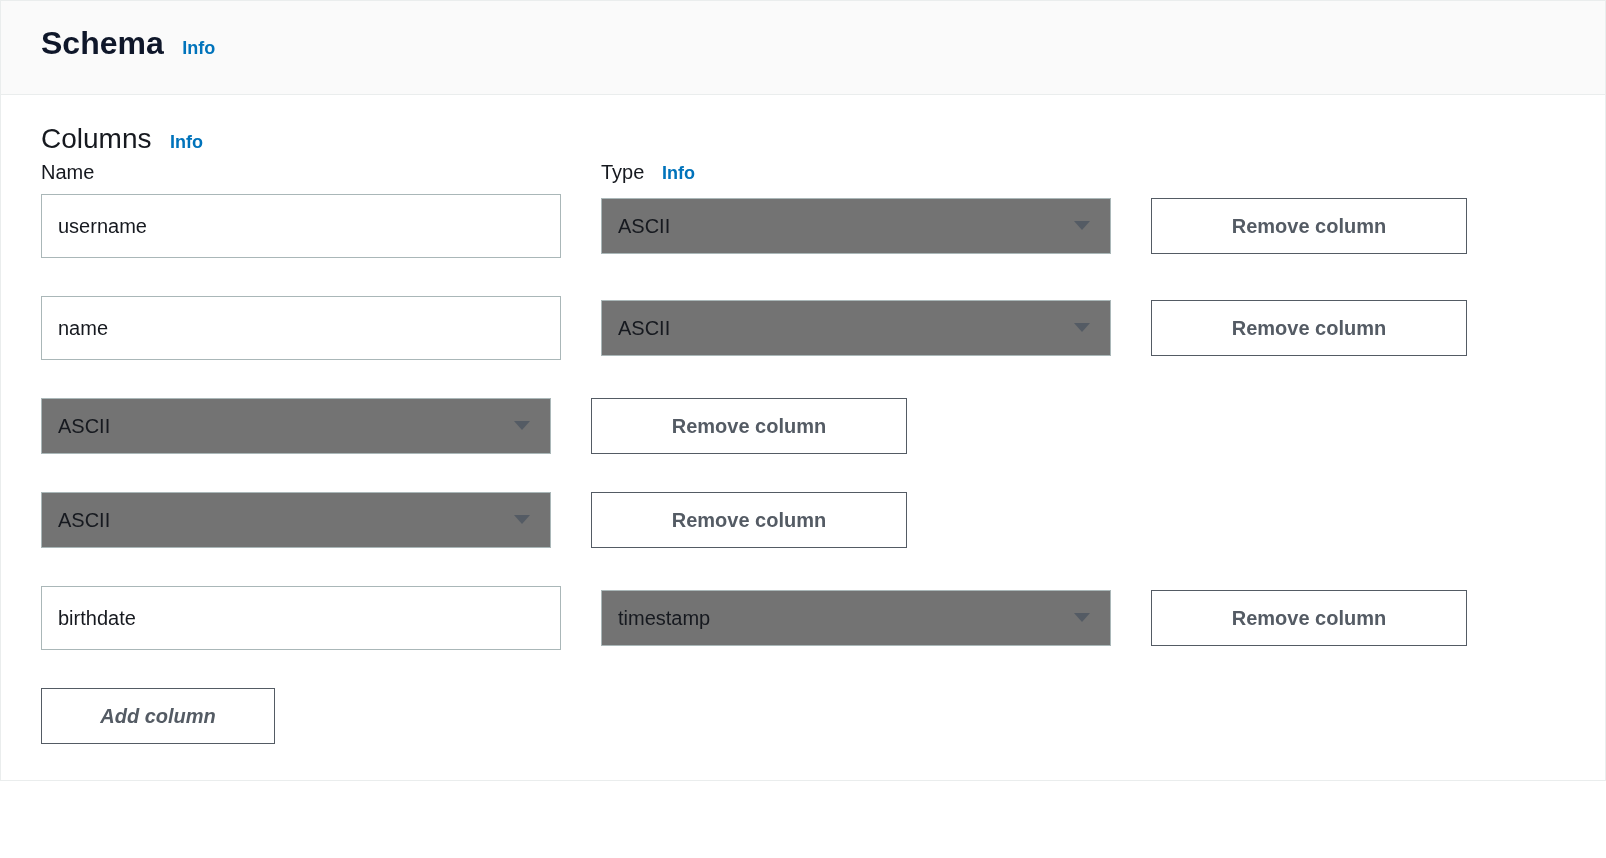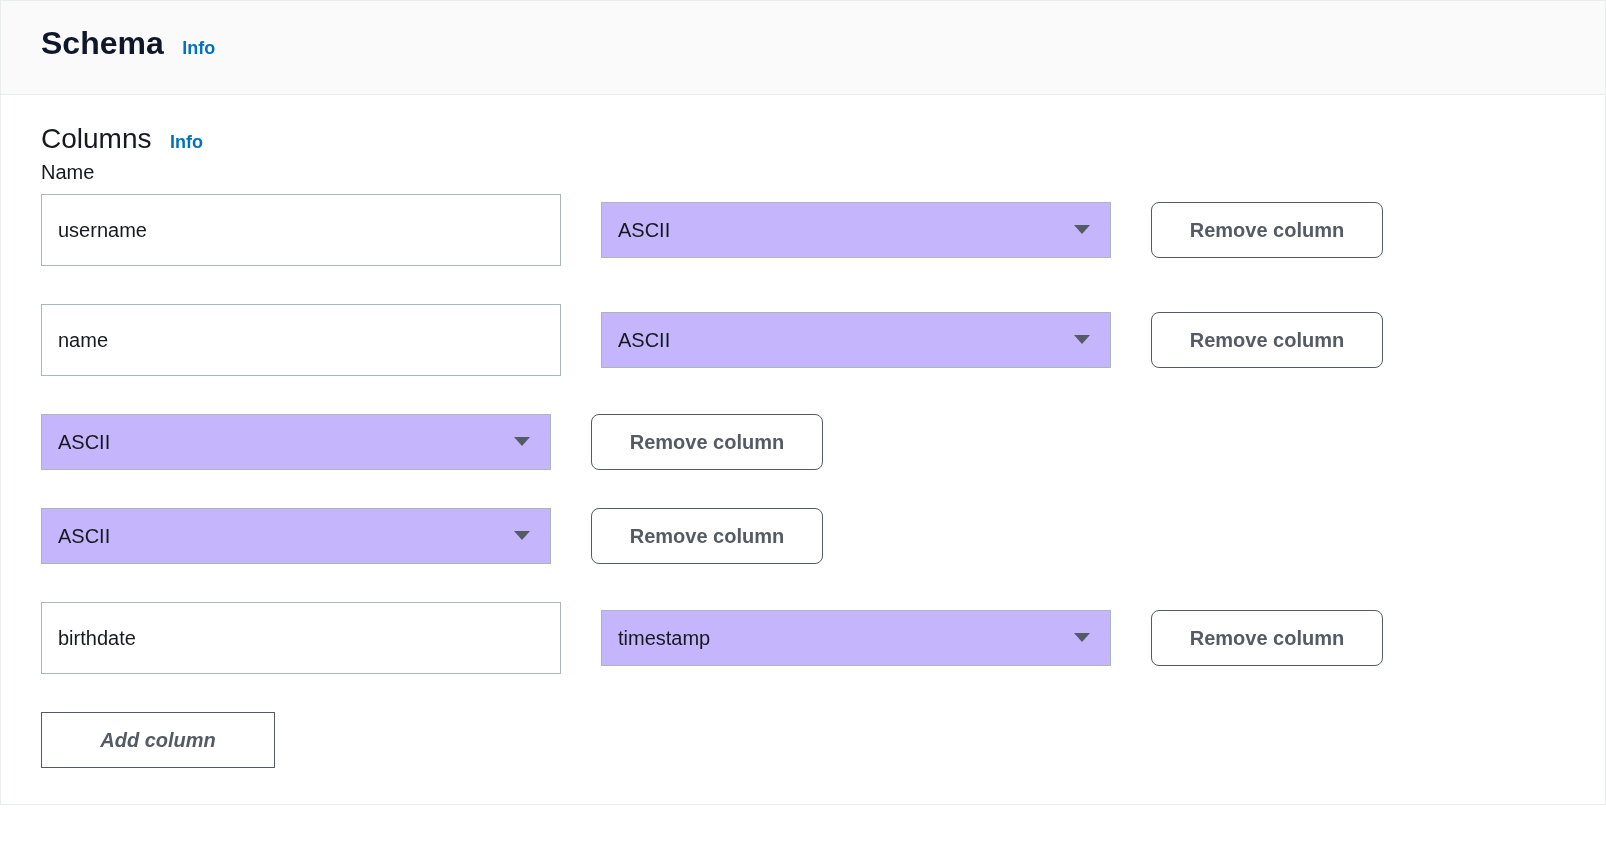--- a/index.html
+++ b/index.html
@@ -70,38 +70,38 @@
       color: #16191f;
     }
     .row {
       display: flex;
       gap: 40px;
       margin-bottom: 38px;
       align-items: center;
     }
     .text-input {
       width: 520px;
-      height: 72px;
+      height: 64px;
       border: 1px solid #aab7b8;
       padding: 0 16px;
       font-size: 20px;
       color: #16191f;
       font-family: inherit;
       background: #ffffff;
     }
     .select-wrap {
       position: relative;
       width: 510px;
       height: 56px;
     }
     .select-box {
       width: 100%;
       height: 100%;
       border: 1px solid #aab7b8;
-      background: #c4b5fd;
+      background: #737373;
       padding: 0 50px 0 16px;
       font-size: 20px;
       color: #16191f;
       display: flex;
       align-items: center;
       cursor: pointer;
       user-select: none;
     }
     .select-caret {
       position: absolute;
@@ -119,22 +119,21 @@
       background: #ffffff;
       color: #545b64;
       font-size: 20px;
       font-weight: 700;
       padding: 0 28px;
       cursor: pointer;
       font-family: inherit;
       white-space: nowrap;
     }
     .remove-btn {
-      width: 232px;
-      border-radius: 8px;
+      width: 316px;
     }
     .add-btn {
       width: 234px;
       margin-top: 0px;
       font-style: italic;
     }
   </style>
 </head>
 <body>
 
@@ -147,20 +146,24 @@
 
   <div class="panel-body">
 
     <div>
       <span class="section-title">Columns</span>
       <a class="info-link">Info</a>
     </div>
 
     <div class="columns-labels">
       <div class="label-name">Name</div>
+      <div class="label-type">
+        <span>Type</span>
+        <a class="info-link-small">Info</a>
+      </div>
     </div>
 
     
     <div class="row">
       <input type="text" class="text-input" value="username" style="">
       <div class="select-wrap">
         <div class="select-box">ASCII</div>
         <span class="select-caret">
           <svg width="18" height="12" viewBox="0 0 18 12">
               <path d="M1 1 L9 10 L17 1 Z" fill="#545b64"></path>

